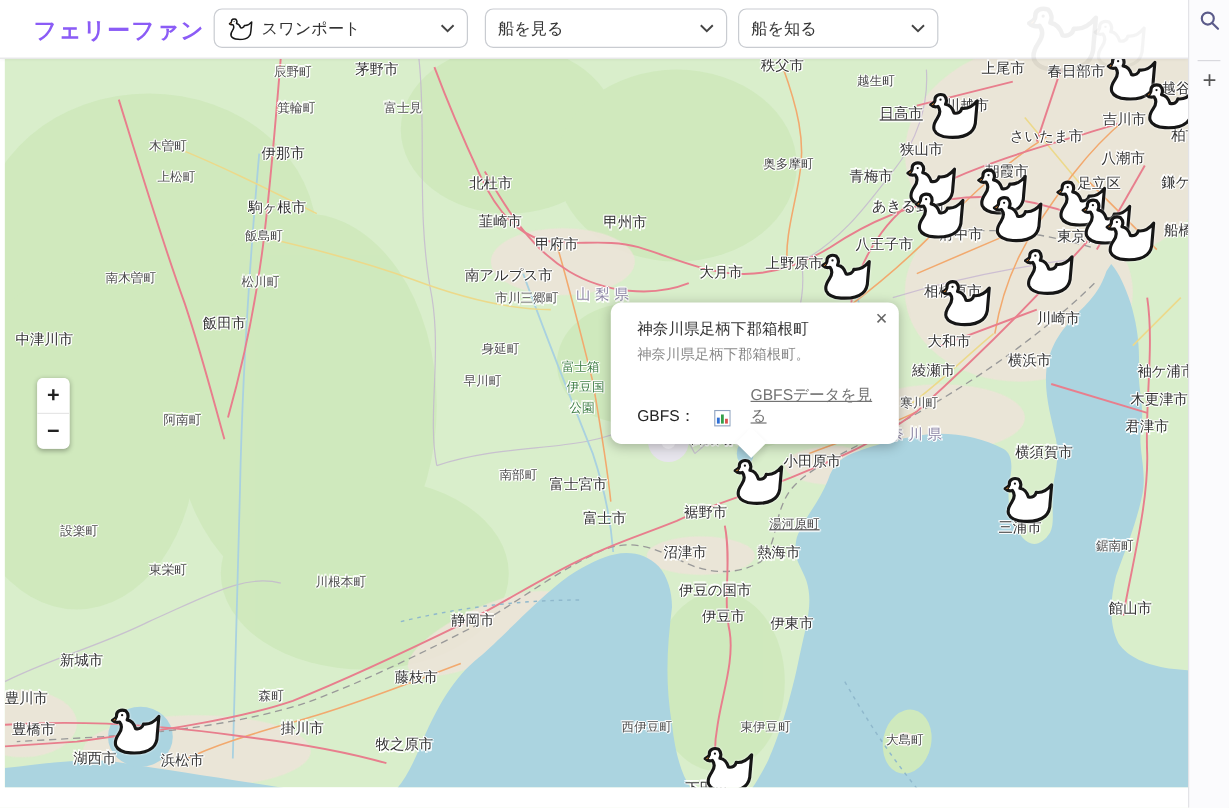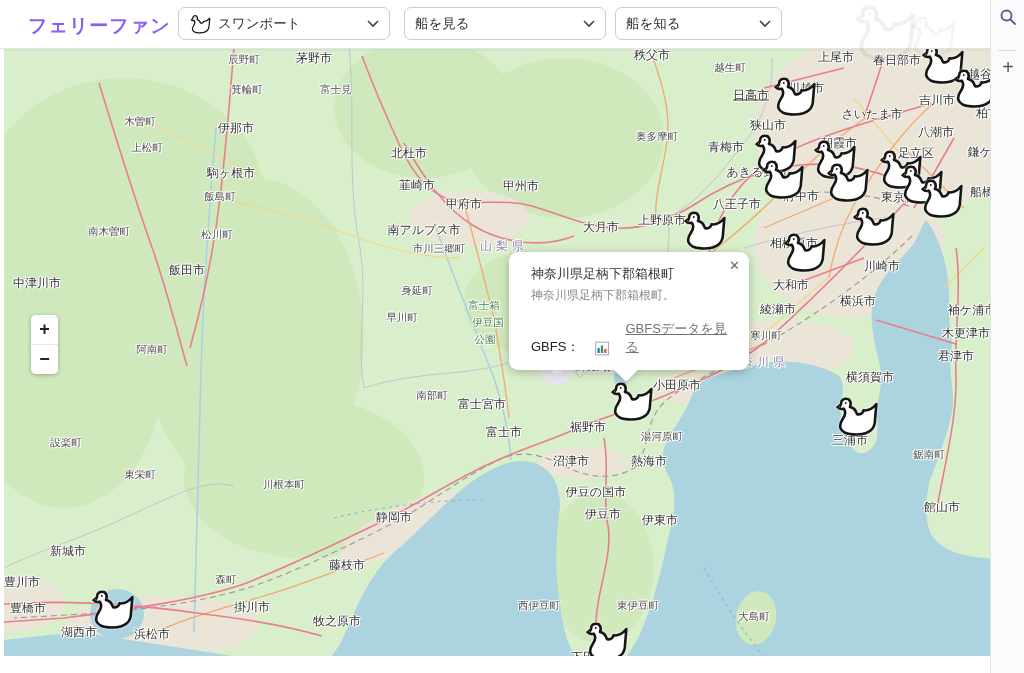--- a/index.html
+++ b/index.html
@@ -264,21 +264,21 @@
         <span class="mlabel city" style="left: 962px; top: 285px;">木更津市</span>
         <span class="mlabel city" style="left: 952px; top: 308px;">君津市</span>
         <span class="mlabel pref" style="left: 753px; top: 314px;">神奈川県</span>
         <span class="mlabel city" style="left: 866px; top: 329px;">横須賀市</span>
         <span class="mlabel city" style="left: 846px; top: 392px;">三浦市</span>
         <span class="mlabel" style="left: 925px; top: 407px;">鋸南町</span>
         <span class="mlabel city" style="left: 938px; top: 459px;">館山市</span>
         <span class="mlabel city" style="left: 595px; top: 318px;">御殿場市</span>
         <span class="mlabel city" style="left: 673px; top: 337px;">小田原市</span>
         <span class="mlabel city" style="left: 584px; top: 379px;">裾野市</span>
-        <span class="mlabel" style="left: 658px; top: 389px;">湯河原町</span>
+        <span class="mlabel" style="left: 658px; top: 389px; text-decoration: underline;">湯河原町</span>
         <span class="mlabel city" style="left: 567px; top: 413px;">沼津市</span>
         <span class="mlabel city" style="left: 645px; top: 413px;">熱海市</span>
         <span class="mlabel city" style="left: 592px; top: 444px;">伊豆の国市</span>
         <span class="mlabel city" style="left: 599px; top: 466px;">伊豆市</span>
         <span class="mlabel city" style="left: 656px; top: 472px;">伊東市</span>
         <span class="mlabel" style="left: 535px; top: 558px;">西伊豆町</span>
         <span class="mlabel" style="left: 634px; top: 558px;">東伊豆町</span>
         <span class="mlabel city" style="left: 585px; top: 609px;">下田市</span>
         <span class="mlabel" style="left: 750px; top: 569px;">大島町</span>
         <span class="mlabel park" style="left: 480px; top: 258px;">富士箱</span>

